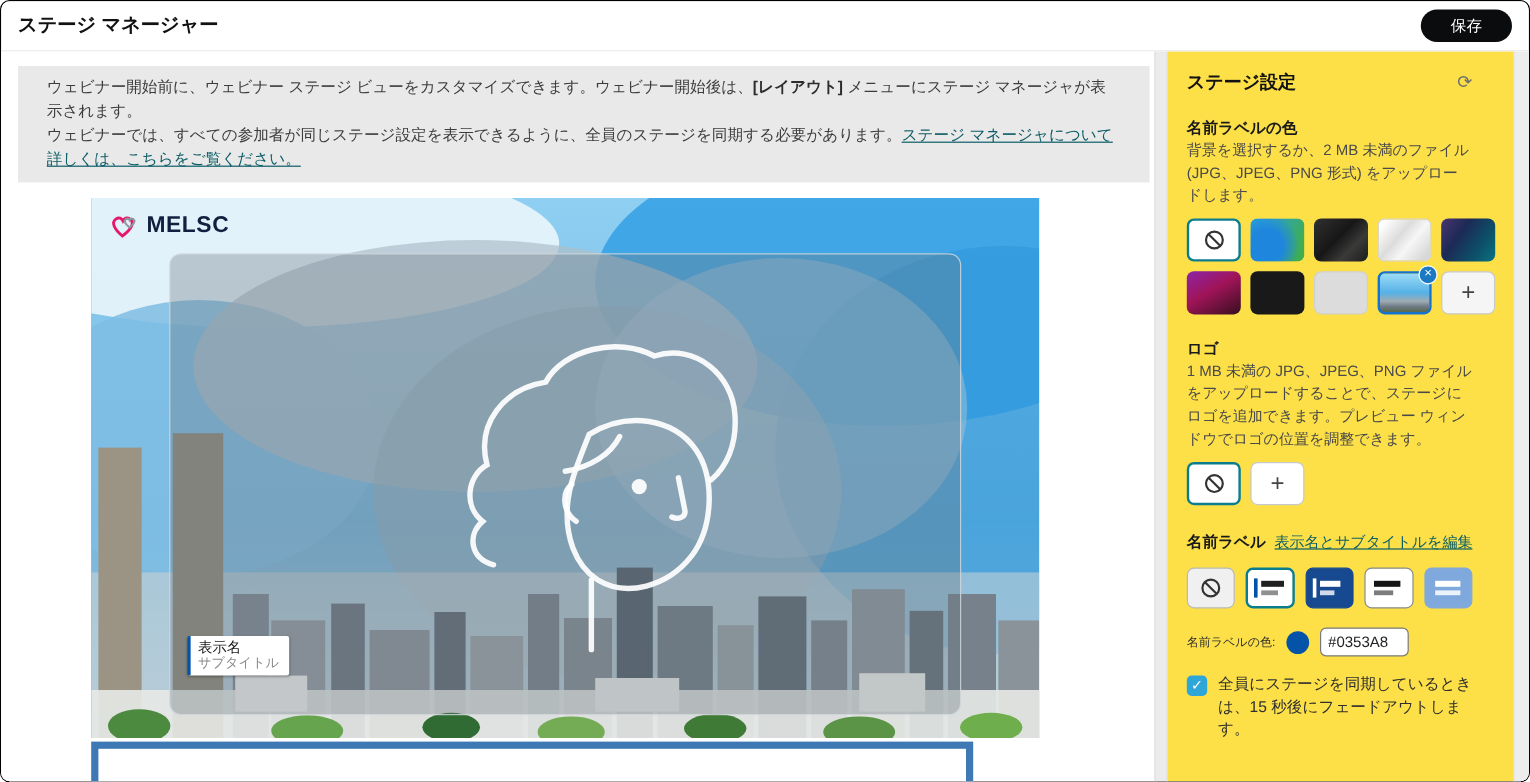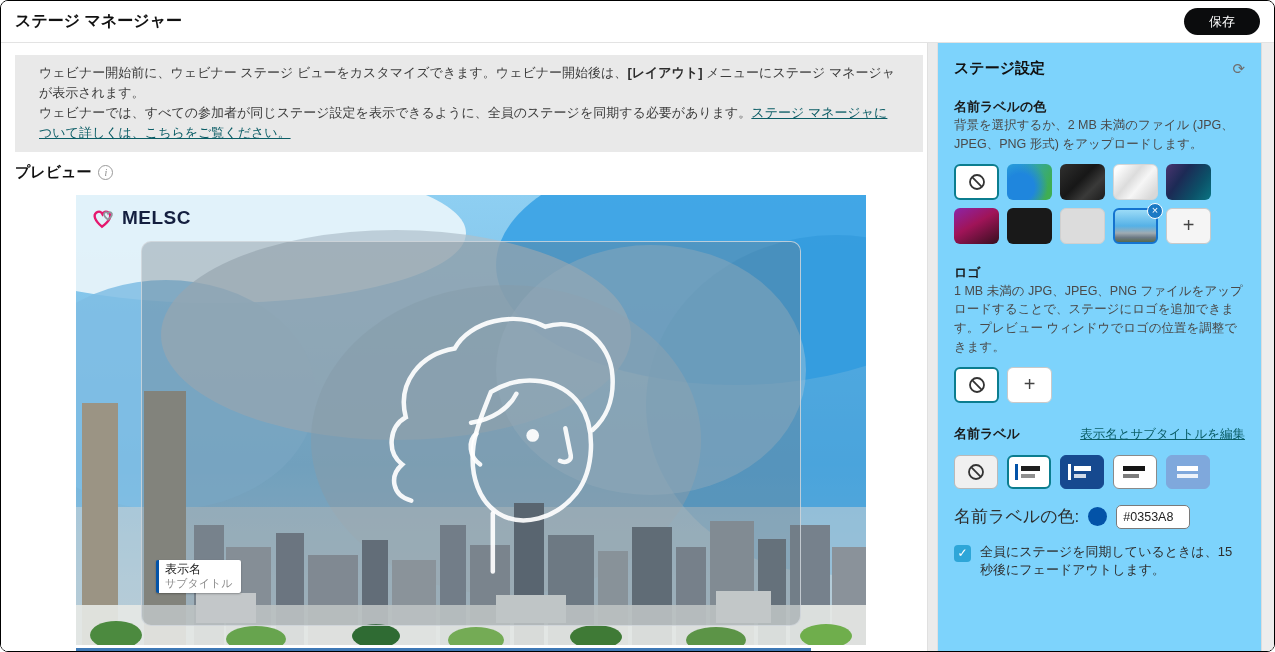--- a/index.html
+++ b/index.html
@@ -8,21 +8,21 @@
 
   
   .header { height:42px; display:flex; align-items:center; justify-content:space-between; padding:0 14px; background:#fff; border-bottom:1px solid #e3e3e3; }
   .page-title { font-size:16px; font-weight:bold; color:#111; }
   .save-btn { background:#0b0c0d; color:#fff; border:none; border-radius:14px; height:27px; min-width:76px; padding:0 22px; font-size:13px; cursor:pointer; font-family:inherit; }
 
   
   .content { display:flex; height:609px; background:#fff; }
   .left-panel { flex:1; padding:12px 4px 0 14px; background:#fff; overflow:hidden; }
   .divider-strip { width:11px; background:#ebebeb; border-left:1px solid #e0e0e0; border-right:1px solid #e0e0e0; }
-  .sidebar { width:323px; padding:16px 16px 0 16px; background:#7dd3fc; }
+  .sidebar { width:288px; padding:16px 34px 0 16px; background:#fde047; }
   .scroll-strip { width:13px; background:#ededed; border-left:1px solid #dcdcdc; }
 
   
   .info-banner { background:#e9e9e9; padding:8px 24px; font-size:13px; line-height:1.55; color:#3c3c3c; }
   .info-banner b { color:#2d2d2d; }
   .link-teal { color:#0b5d66; text-decoration:underline; cursor:pointer; }
 
   
   .preview-heading { display:flex; align-items:center; gap:7px; margin-top:11px; }
   .preview-heading .t { font-size:15px; font-weight:bold; color:#111; }
@@ -78,21 +78,21 @@
   .style-btn.sel { background:#fff; border:2px solid #0b7d8f; }
   .style-btn.fill-dark { background:#16498f; border:1px solid #16498f; }
   .style-btn.outline { background:#fff; border:1px solid #8a8a8a; }
   .style-btn.fill-light { background:#7fa8dc; border:1px solid #7fa8dc; }
   .nl-glyph { position:relative; width:28px; height:18px; }
   .nl-glyph .vbar { position:absolute; left:0; top:1px; width:3px; height:16px; }
   .nl-glyph .b1 { position:absolute; left:6px; top:3px; height:5px; }
   .nl-glyph .b2 { position:absolute; left:6px; top:11px; height:4px; }
 
   .color-row { display:flex; align-items:center; gap:9px; margin-top:16px; }
-  .color-label { font-size:17px; color:#2e2e2e; }
+  .color-label { font-size:10px; color:#2e2e2e; }
   .color-dot { width:19px; height:19px; border-radius:50%; background:#0353A8; cursor:pointer; }
   .color-input { width:74px; height:24px; border:1px solid #7a7a7a; border-radius:5px; font-size:12.5px; color:#222; padding:0 6px; font-family:inherit; }
 
   .sync-row { display:flex; gap:9px; margin-top:14px; }
   .checkbox { flex:0 0 auto; width:17px; height:17px; margin-top:2px; background:#2ea6d8; border-radius:4px; color:#fff; font-size:12px; line-height:17px; text-align:center; cursor:pointer; }
   .sync-text { font-size:13px; color:#2e2e2e; line-height:1.45; }
 </style>
 </head>
 <body>
 
@@ -105,24 +105,20 @@
 
   <div class="content">
 
     <div class="left-panel">
 
       <div class="info-banner">
         <span>ウェビナー開始前に、ウェビナー ステージ ビューをカスタマイズできます。ウェビナー開始後は、</span><b>[レイアウト]</b><span> メニューにステージ マネージャが表示されます。</span><br>
         <span>ウェビナーでは、すべての参加者が同じステージ設定を表示できるように、全員のステージを同期する必要があります。</span><a class="link-teal">ステージ マネージャについて詳しくは、こちらをご覧ください。</a>
       </div>
 
-      <div class="preview-heading">
-        <span class="t">プレビュー</span>
-        <span class="info-icon">i</span>
-      </div>
 
       <div class="preview-stage">
         <svg class="bg" width="790" height="450" viewBox="0 0 790 450" preserveAspectRatio="none">
           <defs>
             <linearGradient id="sky" x1="0" y1="0" x2="0" y2="1">
               <stop offset="0" stop-color="#8ecff2"></stop>
                 <stop offset="0.6" stop-color="#74b6de"></stop>
                 <stop offset="1" stop-color="#a5c6d9"></stop>
             </linearGradient>
           </defs>

